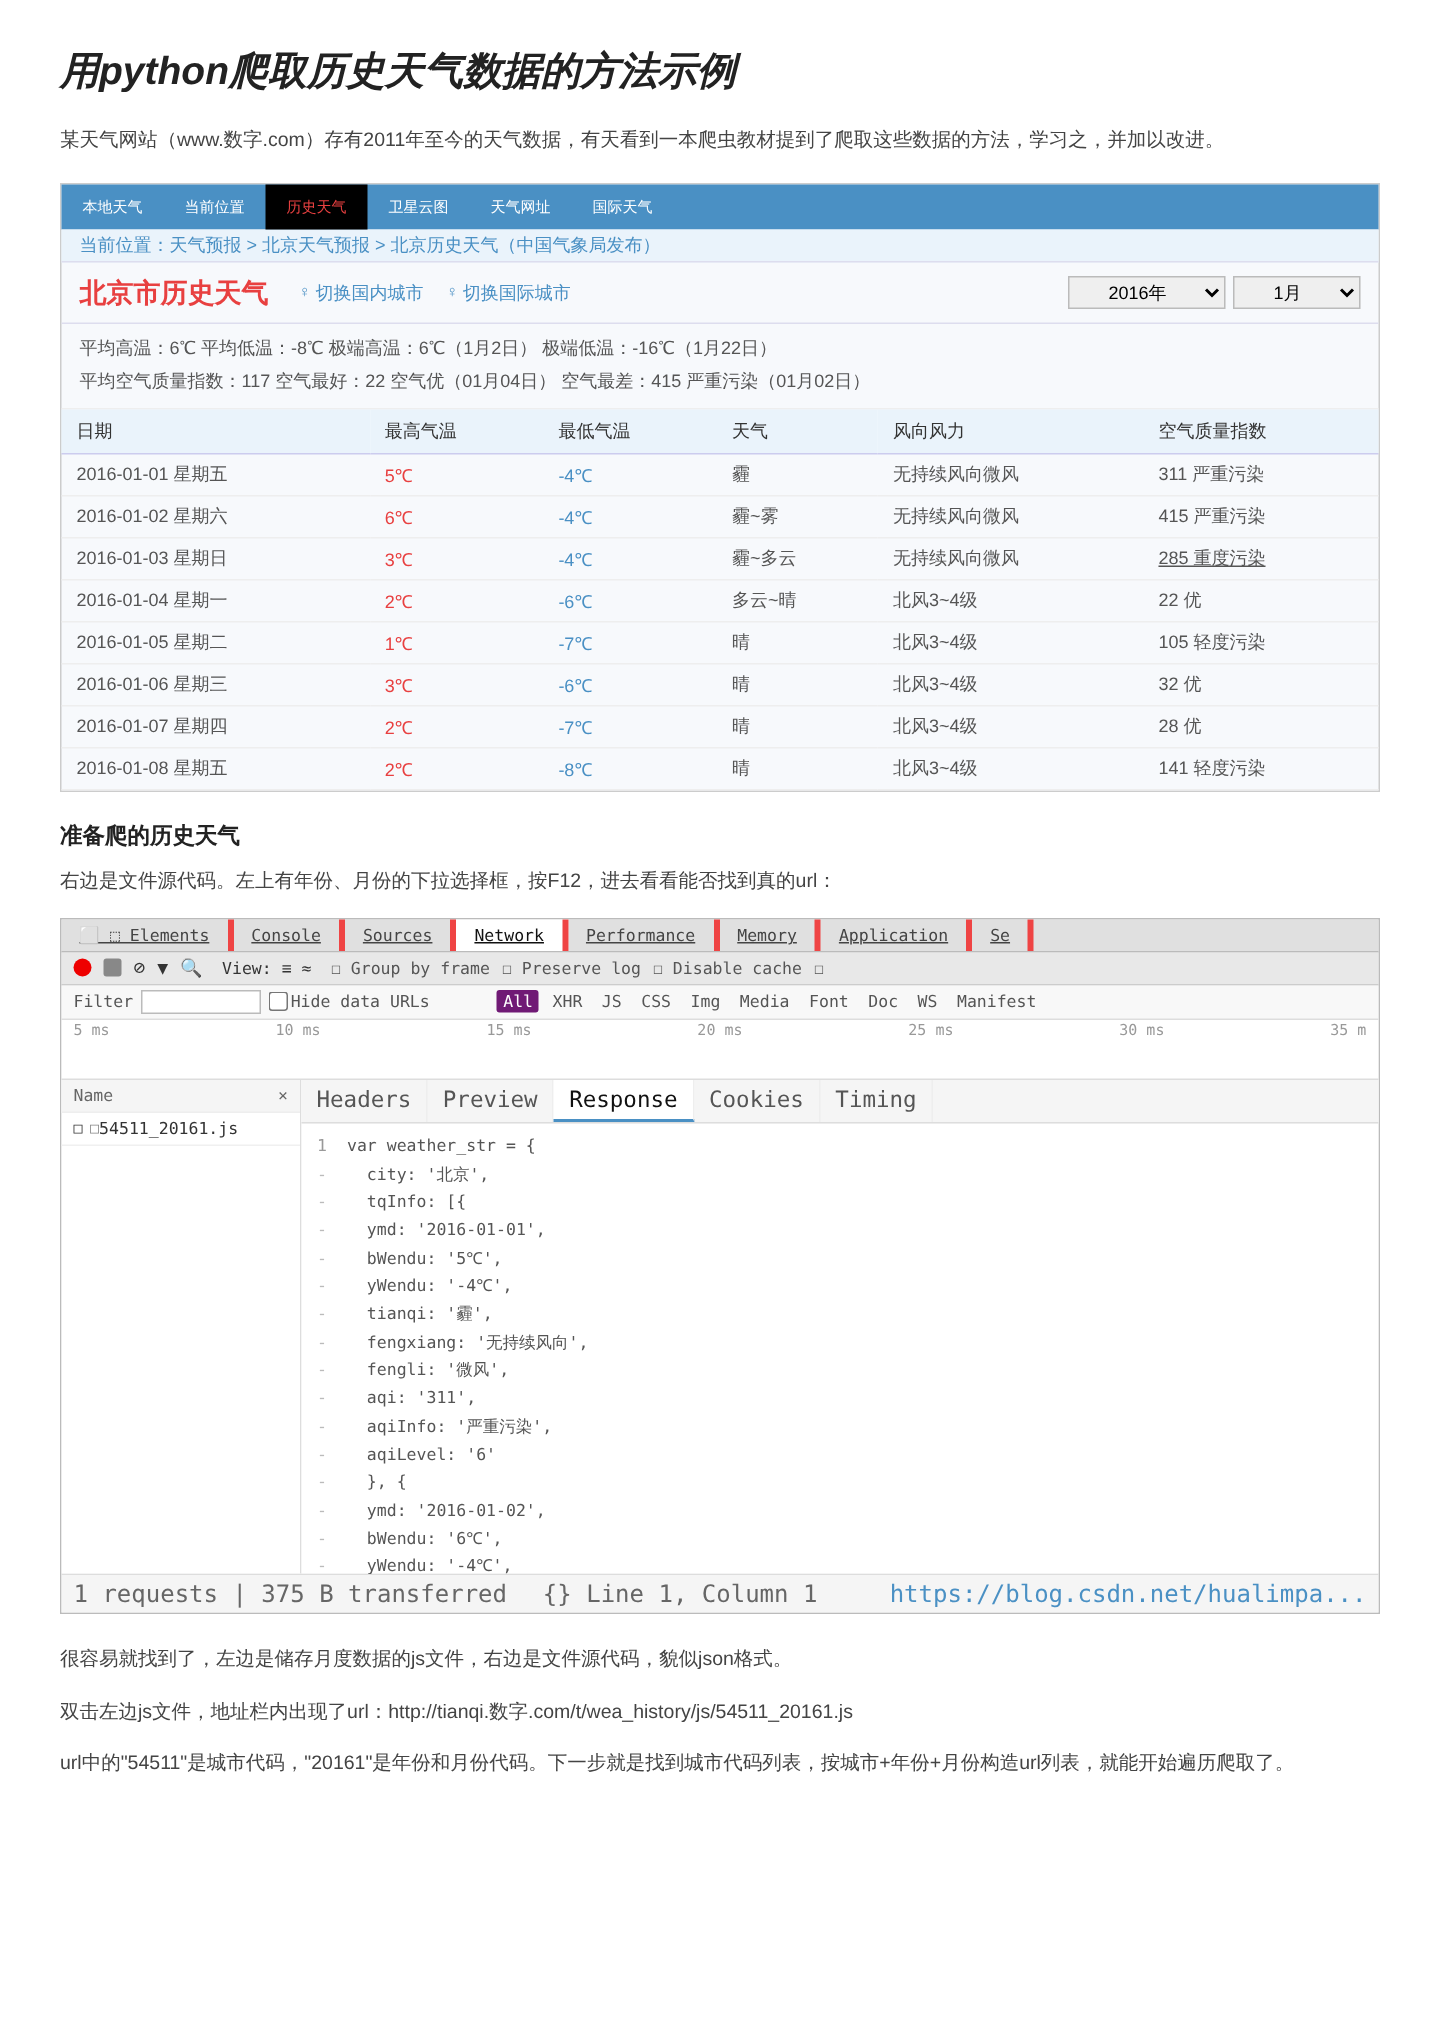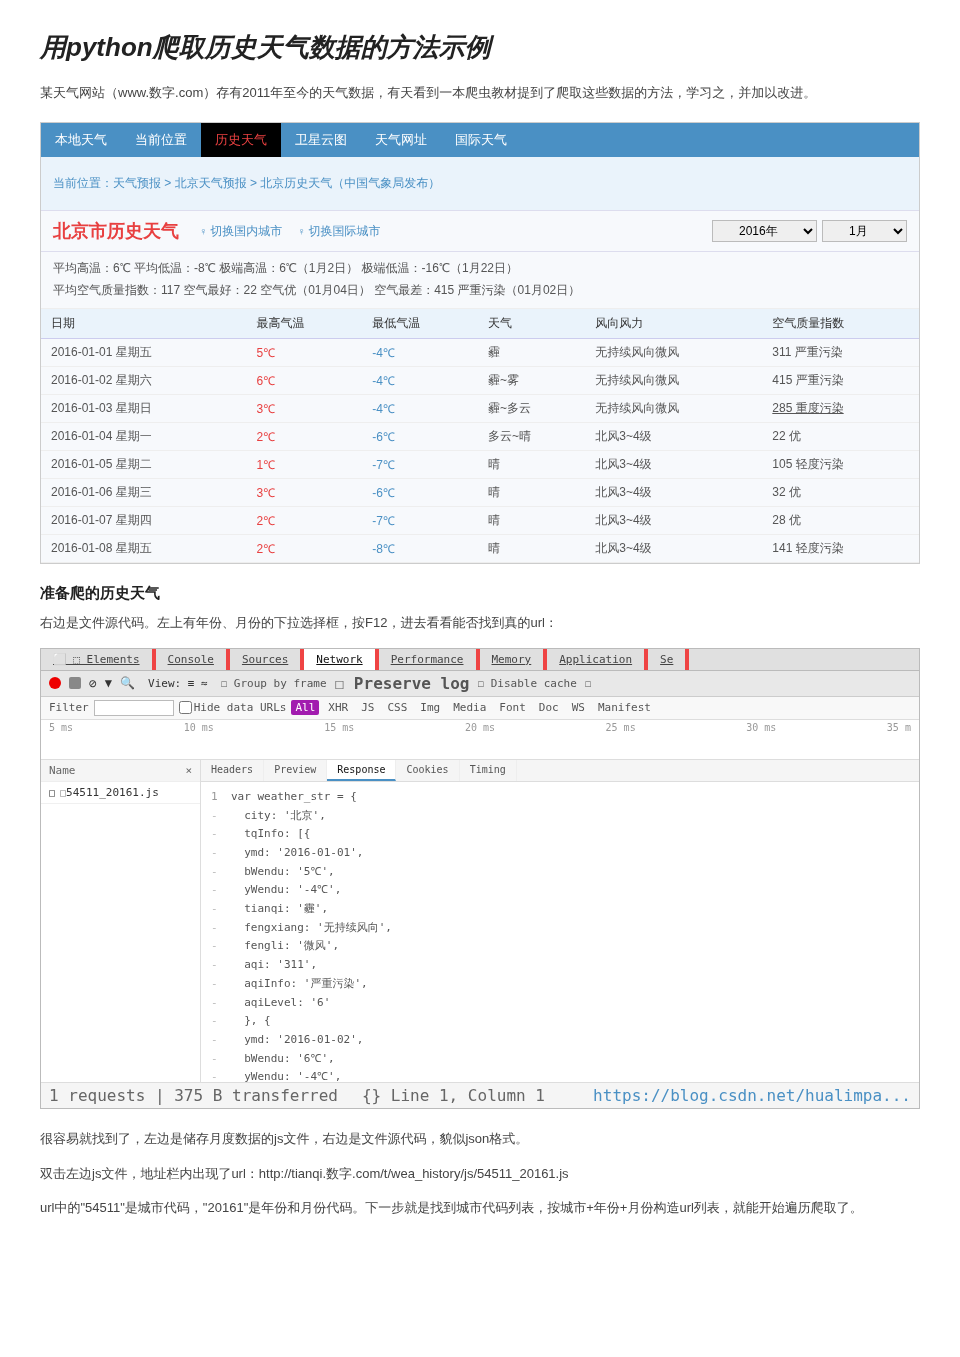--- a/index.html
+++ b/index.html
@@ -36,31 +36,31 @@
     }
     .weather-nav {
       background: #4a90c4;
       display: flex;
       align-items: center;
       padding: 0;
     }
     .weather-nav .nav-item {
       padding: 8px 14px;
       color: #fff;
-      font-size: 13px;
+      font-size: 10px;
       cursor: pointer;
     }
     .weather-nav .nav-item.active {
       background: #000000;
       color: #e84040;
       border-bottom: none;
     }
     .weather-breadcrumb {
       background: #eaf3fb;
-      padding: 18px 12px;
+      padding: 2px 12px;
       font-size: 12px;
       color: #555;
       border-bottom: 1px solid #dde;
     }
     .weather-breadcrumb span { color: #4a90c4; }
     .weather-header {
       display: flex;
       align-items: center;
       padding: 8px 12px;
       border-bottom: 1px solid #dde;
@@ -213,23 +213,24 @@
       gap: 2px;
       color: #555;
     }
     .devtools-filter-bar .filter-type {
       padding: 1px 4px;
       font-size: 11px;
       color: #555;
       cursor: pointer;
     }
     .devtools-filter-bar .filter-type.active {
-      background: #a21caf;
+      background: #701a75;
       color: #fff;
       border-radius: 2px;
+      margin-left: 40px;
     }
     .timeline-bar {
       background: #fff;
       height: 40px;
       border-bottom: 1px solid #ddd;
       display: flex;
       align-items: flex-end;
       padding: 0 8px;
       gap: 0;
       position: relative;
@@ -277,21 +278,21 @@
       margin-right: 5px;
       font-size: 10px;
     }
     .dt-right {
       flex: 1;
       background: #fff;
     }
     .dt-subtabs {
       display: flex;
       border-bottom: 1px solid #ddd;
-      font-size: 10px;
+      font-size: 15px;
       background: #f5f5f5;
     }
     .dt-subtab {
       padding: 4px 10px;
       color: #555;
       cursor: pointer;
       border-right: 1px solid #eee;
     }
     .dt-subtab.active {
       background: #fff;
@@ -474,21 +475,21 @@
   </div>
 
   <div class="devtools-toolbar">
     <span class="dt-icon" style="background:#e00;border-radius:50%;width:12px;height:12px;display:inline-block;"></span>
     <span class="dt-icon" style="background:#888;width:12px;height:12px;"></span>
     <span style="font-size:13px;cursor:pointer;">⊘</span>
     <span style="font-size:12px;">▼</span>
     <span style="font-size:12px;">🔍</span>
     <span class="dt-btn">View: ≡ ≈</span>
     <span style="font-size:11px;color:#555;">☐ Group by frame</span>
-    <span style="font-size:16px;color:#555;font-weight:bold;">☐ Preserve log</span>
+    <span style="font-size:11px;color:#555;">☐ Preserve log</span>
     <span style="font-size:11px;color:#555;">☐ Disable cache</span>
     <span style="font-size:11px;color:#555;">☐</span>
   </div>
 
   <div class="devtools-filter-bar">
     <label>Filter</label>
     <input type="text" placeholder="" style="">
     <label>
       <input type="checkbox" style=""> Hide data URLs
     </label>

